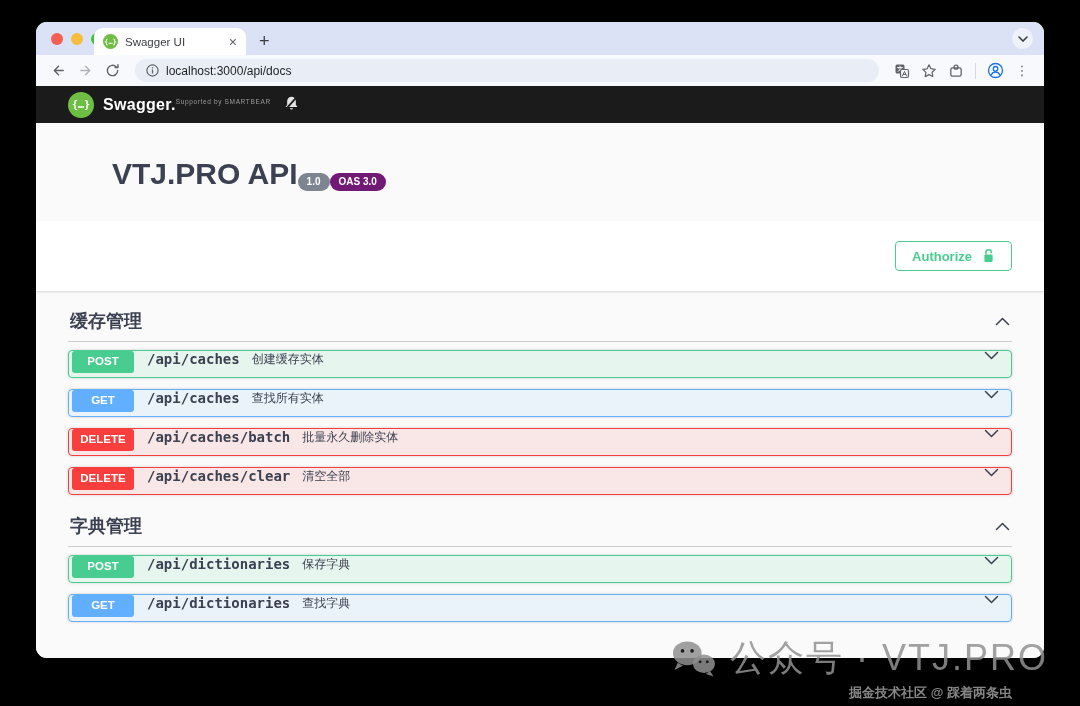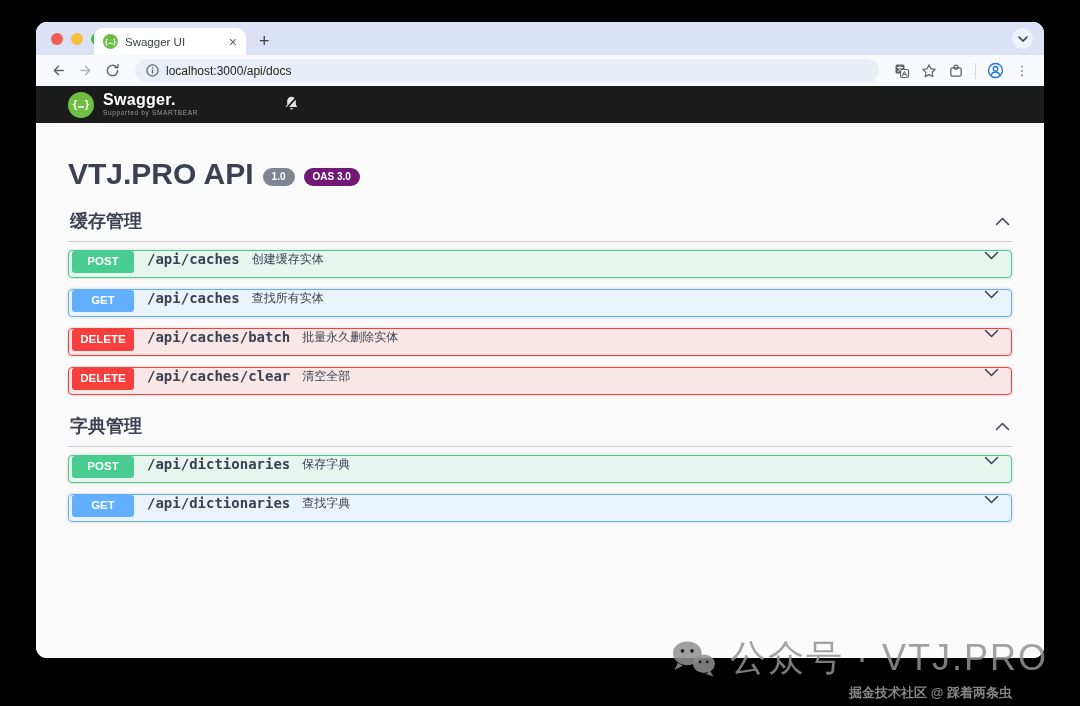--- a/index.html
+++ b/index.html
@@ -84,31 +84,31 @@
     padding:0 32px; position:relative;
   }
   .logo { display:flex; align-items:center; gap:9px; }
   .logo-circle {
     width:26px; height:26px; border-radius:50%;
     background:#6ebe44; color:#fff;
     display:grid; place-items:center;
     font-size:10px; font-weight:bold;
     font-family:"DejaVu Sans Mono", monospace;
   }
-  .logo-texts { display:flex; flex-direction:column; line-height:1; }
+  .logo-texts { display:flex; flex-direction:row; line-height:1; }
   .logo-name { color:#fff; font-size:16px; font-weight:600; letter-spacing:.3px; }
   .logo-sub { color:#9a9a9a; font-size:6.5px; letter-spacing:.1em; margin-top:2px; }
   .bell { position:absolute; left:247px; top:9px; }
 
   
   .page { flex:1; background:#fafafa; overflow:hidden; }
   .info { padding:34px 32px 0; }
   .api-title {
-    display:flex; align-items:center; gap:9px;
-    font-size:30px; line-height:34px; font-weight:700; color:#3b4151;
+    display:flex; align-items:flex-end; 
+    font-size:30px; line-height:34px; font-weight:700; color:#3b4151;margin-left:44px;
   }
   .pill {
     font-size:10px; font-weight:700; color:#fff;
     padding:3px 9px; border-radius:50px; margin-top:5px;
     line-height:1.2; white-space:nowrap;
   }
   .pill-version { background:#7d8492; }
   .pill-oas { background:#701a75; }
   .desc { margin-top:11px; font-size:12.5px; color:#3b4151; line-height:1.5; }
 
@@ -274,20 +274,29 @@
   <div class="page">
 
     <div class="info">
       <div class="api-title">
         <span>VTJ.PRO API</span>
         <span class="pill pill-version">1.0</span>
         <span class="pill pill-oas">OAS 3.0</span>
       </div>
     </div>
 
+    <div class="scheme">
+      <button class="auth-btn">
+        <span>Authorize</span>
+        <svg width="13" height="16" viewBox="0 0 14 17">
+            <path d="M4.2 7V4.6a2.9 2.9 0 0 1 5.8 0v1" fill="none" stroke="#49cc90" stroke-width="1.6"></path>
+            <rect x="2.6" y="7" width="8.8" height="8" rx="1" fill="#49cc90"></rect>
+          </svg>
+      </button>
+    </div>
 
     <div class="sections">
         <section>
           <div class="opblock-tag">
             <h3>缓存管理</h3>
             <span class="chev">
               <svg width="15" height="9" viewBox="0 0 15 9">
                 <path d="M1.5 7.5L7.5 1.5l6 6" fill="none" stroke="#3b4151" stroke-width="1.5" stroke-linecap="round" stroke-linejoin="round"></path>
               </svg>
             </span>

